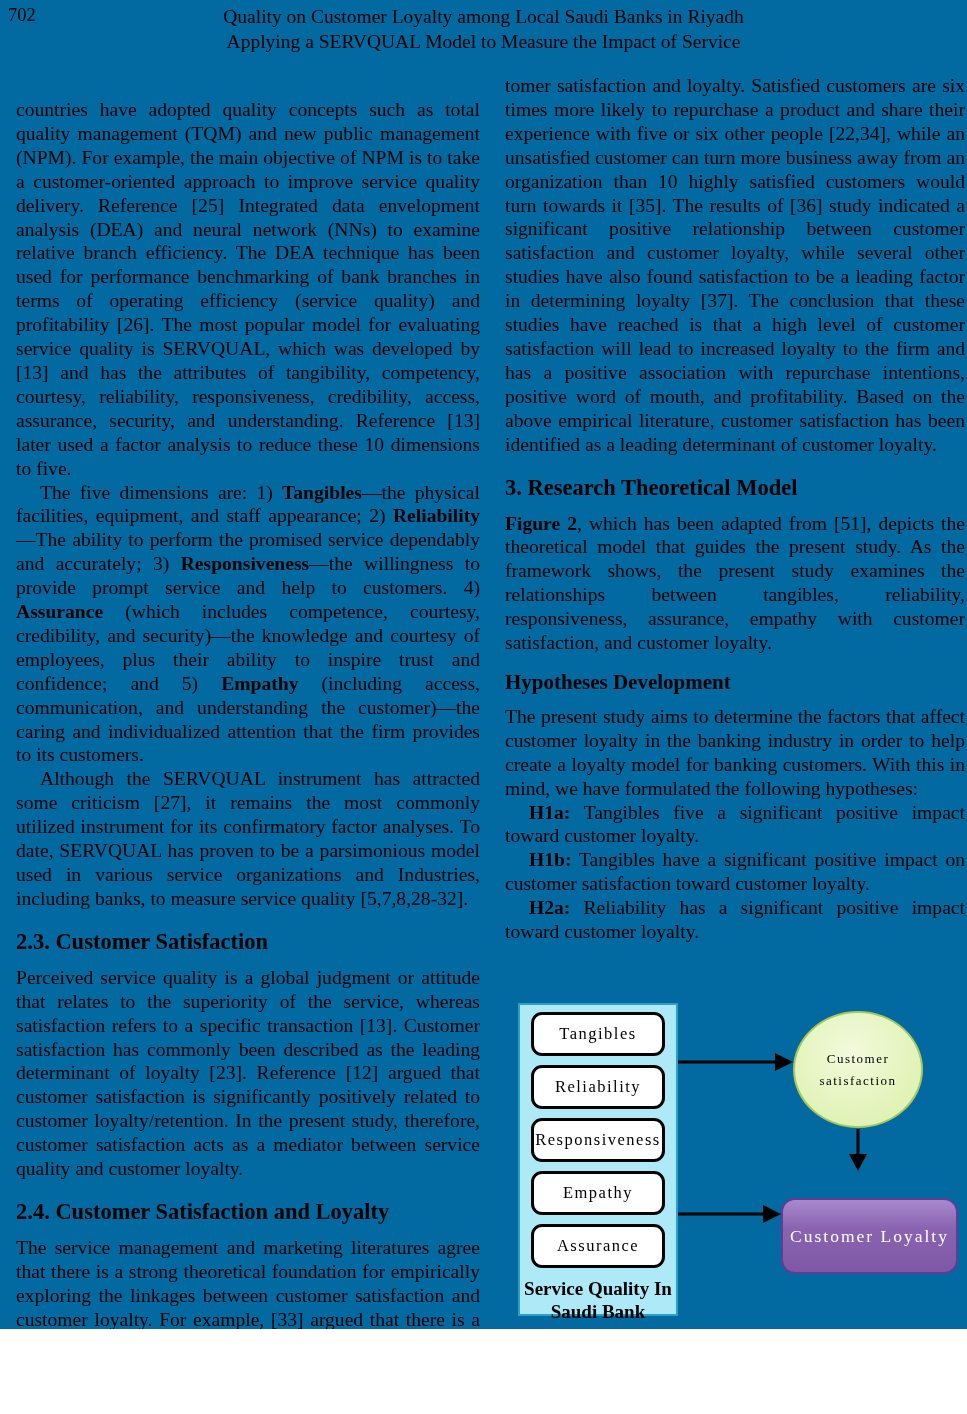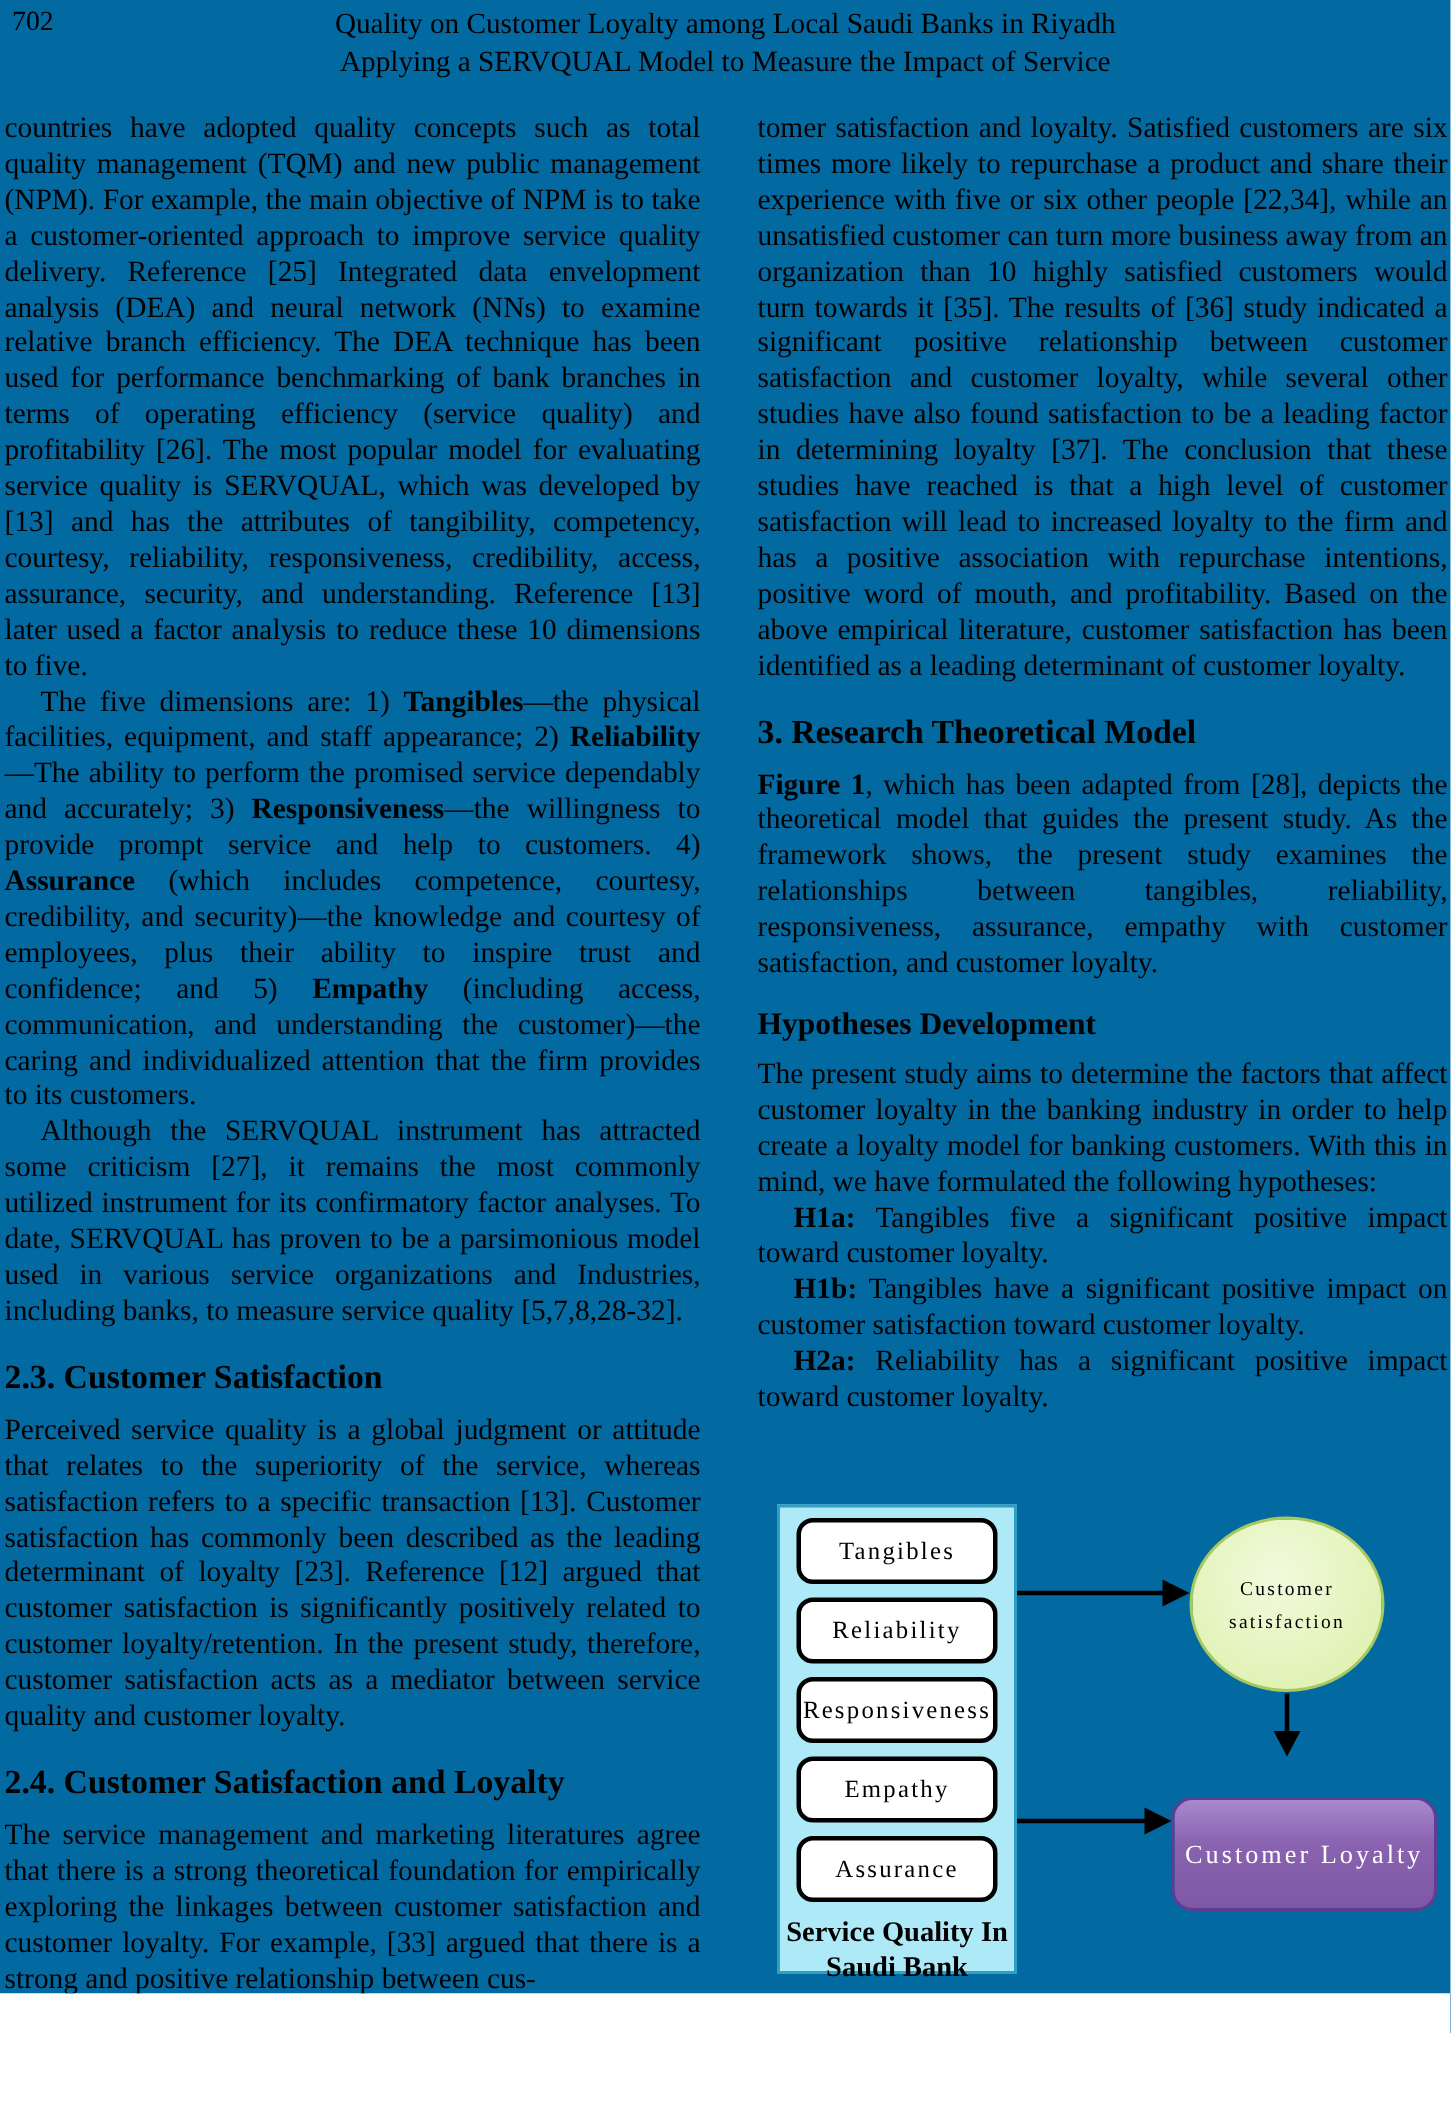--- a/index.html
+++ b/index.html
@@ -10,21 +10,21 @@
     font-family:"Liberation Serif","DejaVu Serif",serif;
     color:#000;
     overflow:hidden;
   }
   
   .page-num{position:absolute;left:8px;top:5px;font-size:18.5px;}
   .head-title{position:absolute;left:0;top:4px;width:100%;text-align:center;
     font-size:19.5px;line-height:25px;}
   
   .col{position:absolute;top:74px;font-size:19.6px;line-height:23.9px;text-align:justify;}
-  .col-left{left:3px;width:464px;}
+  .col-left{left:16px;width:464px;margin-top:24px;}
   .col-right{left:505px;width:460px;}
   .col p{margin:0;}
   .indent{text-indent:24px;}
   .h-section{font-size:22.5px;font-weight:bold;margin:17px 0 11px;text-align:left;line-height:27px;}
   .h-sub{font-size:21px;font-weight:bold;margin:15px 0 10px;text-align:left;line-height:25px;}
   
   .figure{position:absolute;left:505px;top:1000px;width:460px;height:320px;
     font-family:"Liberation Serif","DejaVu Serif",serif;}
   .sq-container{position:absolute;left:13px;top:3px;width:156px;height:302px;
     background:var(--container-fill,#aee9f7);
@@ -72,21 +72,21 @@
     <p class="indent">Although the SERVQUAL instrument has attracted some criticism [27], it remains the most commonly utilized instrument for its confirmatory factor analyses. To date, SERVQUAL has proven to be a parsimonious model used in various service organizations and Industries, including banks, to measure service quality [5,7,8,28-32].</p>
     <div class="h-section">2.3. Customer Satisfaction</div>
     <p>Perceived service quality is a global judgment or attitude that relates to the superiority of the service, whereas satisfaction refers to a specific transaction [13]. Customer satisfaction has commonly been described as the leading determinant of loyalty [23]. Reference [12] argued that customer satisfaction is significantly positively related to customer loyalty/retention. In the present study, therefore, customer satisfaction acts as a mediator between service quality and customer loyalty.</p>
     <div class="h-section">2.4. Customer Satisfaction and Loyalty</div>
     <p>The service management and marketing literatures agree that there is a strong theoretical foundation for empirically exploring the linkages between customer satisfaction and customer loyalty. For example, [33] argued that there is a strong and positive relationship between cus-</p>
   </div>
 
   <div class="col col-right">
     <p>tomer satisfaction and loyalty. Satisfied customers are six times more likely to repurchase a product and share their experience with five or six other people [22,34], while an unsatisfied customer can turn more business away from an organization than 10 highly satisfied customers would turn towards it [35]. The results of [36] study indicated a significant positive relationship between customer satisfaction and customer loyalty, while several other studies have also found satisfaction to be a leading factor in determining loyalty [37]. The conclusion that these studies have reached is that a high level of customer satisfaction will lead to increased loyalty to the firm and has a positive association with repurchase intentions, positive word of mouth, and profitability. Based on the above empirical literature, customer satisfaction has been identified as a leading determinant of customer loyalty.</p>
     <div class="h-section">3. Research Theoretical Model</div>
-    <p><span style="font-weight: bold;">Figure 1</span><span>, which has been adapted from [28], depicts the theoretical model that guides the present study. As the framework shows, the present study examines the relationships between tangibles, reliability, responsiveness, assurance, empathy with customer satisfaction, and customer loyalty.</span></p>
+    <p><span style="font-weight: bold;">Figure 2</span><span>, which has been adapted from [51], depicts the theoretical model that guides the present study. As the framework shows, the present study examines the relationships between tangibles, reliability, responsiveness, assurance, empathy with customer satisfaction, and customer loyalty.</span></p>
     <div class="h-sub">Hypotheses Development</div>
     <p>The present study aims to determine the factors that affect customer loyalty in the banking industry in order to help create a loyalty model for banking customers. With this in mind, we have formulated the following hypotheses:</p>
     <p class="indent"><span style="font-weight: bold;">H1a:</span><span> Tangibles five a significant positive impact toward customer loyalty.</span></p>
     <p class="indent"><span style="font-weight: bold;">H1b:</span><span> Tangibles have a significant positive impact on customer satisfaction toward customer loyalty.</span></p>
     <p class="indent"><span style="font-weight: bold;">H2a:</span><span> Reliability has a significant positive impact toward customer loyalty.</span></p>
   </div>
 
   <div class="figure">
 
     <div class="sq-container">

